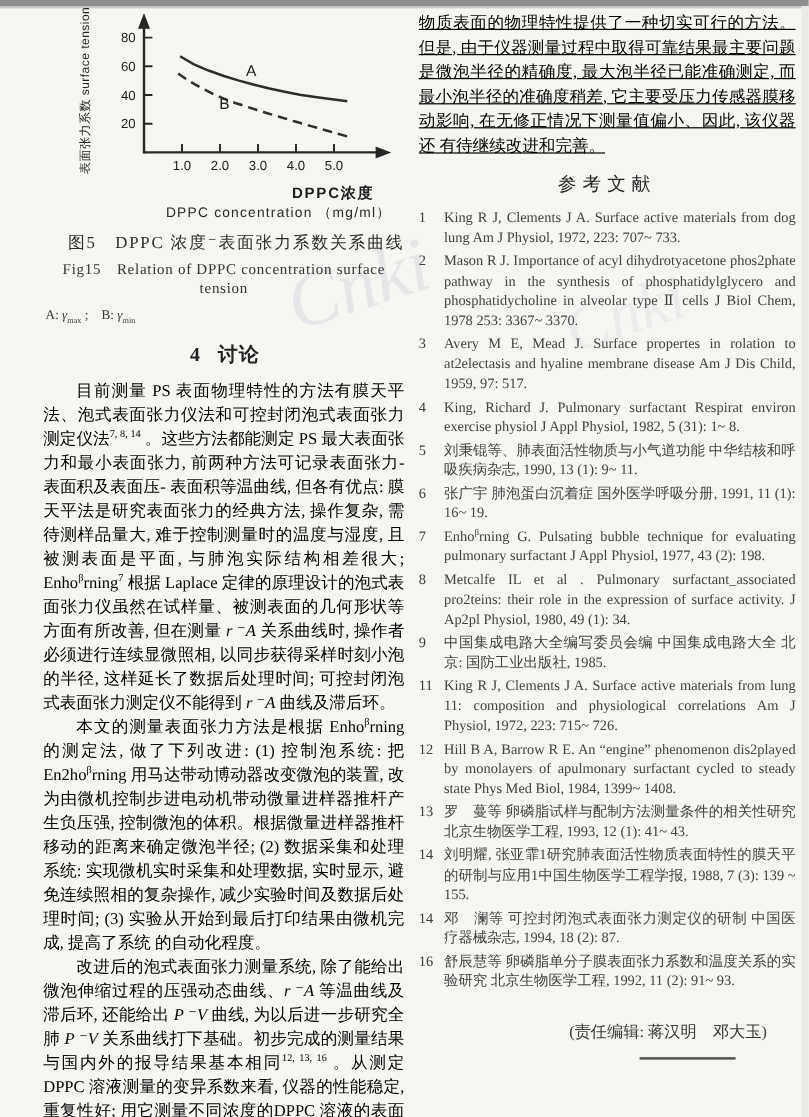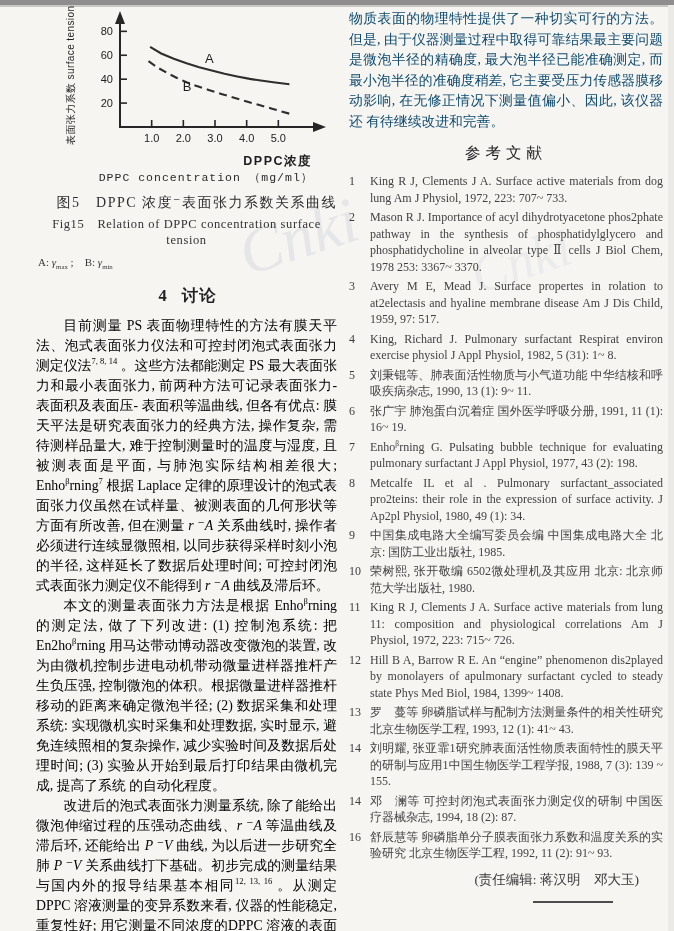--- a/index.html
+++ b/index.html
@@ -26,42 +26,42 @@
   .chart-area{position:relative;height:142px;}
   .chart-area svg{position:absolute;left:18px;top:0;}
   .ylab{
     position:absolute;left:8px;top:136px;transform-origin:0 0;transform:rotate(-90deg);
     font-size:10px;letter-spacing:0.4px;white-space:nowrap;color:#1f1f1f;
     font-family:"Liberation Sans","DejaVu Sans",sans-serif;
   }
   .xlab1{margin-top:2px;padding-left:46px;text-align:right;width:210px;
     font-size:12.5px;font-weight:bold;letter-spacing:1.5px;color:#1c1c1c;
     font-family:"Liberation Sans","DejaVu Sans",sans-serif;}
-  .xlab2{padding-left:30px;text-align:center;width:240px;font-size:11.5px;
+  .xlab2{padding-left:30px;text-align:right;width:240px;font-size:11.5px;
     letter-spacing:1px;color:#2a2a2a;
-    font-family:Liberation Mono, monospace;}
+    font-family:Liberation Sans, sans-serif;}
   .cap-cn{text-align:right;font-size:14px;letter-spacing:1.5px;margin-top:9px;color:#2e2e2e;}
   .cap-en{text-align:center;font-size:12.5px;letter-spacing:0.6px;margin-top:4px;color:#333;}
   .cap-note{font-size:11px;margin-top:7px;margin-left:2px;color:#3a3a3a;}
 
   
   .sec-h{font-size:16.5px;font-weight:bold;letter-spacing:1px;margin:15px 0 9px 2px;color:#222;text-align:center;}
   .sec-h .num{margin-right:14px;}
   .para{font-size:13.8px;line-height:20px;text-align:justify;text-indent:2em;
         margin:0;color:#000000;}
   sup{font-size:0.62em;line-height:0;vertical-align:super;}
   sub{font-size:0.62em;line-height:0;vertical-align:sub;}
 
   
-  .rpara{font-size:13.8px;line-height:20.5px;text-align:justify;margin:0;color:#0c4a6e;}
+  .rpara{font-size:13.8px;line-height:20.5px;text-align:justify;margin:0;color:#000000;text-decoration:underline;}
   .ref-h{text-align:center;font-size:15.5px;letter-spacing:5px;margin:11px 0 9px;color:#242424;}
   .ref-item{display:flex;margin-bottom:3px;}
   .ref-num{width:21px;flex:none;font-size:12px;color:#3d3d3d;padding-top:1px;}
   .ref-txt{flex:1;font-size:12px;line-height:16.5px;text-align:justify;color:#424242;}
-  .editor{text-align:right;padding-right:24px;font-size:13.5px;margin-top:9px;color:#383838;}
+  .editor{text-align:right;padding-right:24px;font-size:13.5px;margin-top:25px;color:#383838;}
   .end-rule{width:80px;height:2px;background:#4c4c4c;margin:12px 50px 0 auto;}
 </style>
 </head>
 <body>
 
 <div class="scan-top-edge"></div>
 <div class="scan-top-edge2"></div>
 <div class="scan-right-edge"></div>
 
 <div class="wm wm1">Cnki</div>
@@ -154,24 +154,20 @@
       </div>
       <div class="ref-item">
         <div class="ref-num">8</div>
         <div class="ref-txt">Metcalfe IL  et al .  Pulmonary surfactant_associated pro2teins:  their role in the expression of surface activity.  J Ap2pl Physiol,  1980,  49 (1):  34.</div>
       </div>
       <div class="ref-item">
         <div class="ref-num">9</div>
         <div class="ref-txt">中国集成电路大全编写委员会编  中国集成电路大全  北 京:  国防工业出版社, 1985.</div>
       </div>
       <div class="ref-item">
-        <div class="ref-num">10</div>
-        <div class="ref-txt">荣树熙, 张开敬编  6502微处理机及其应用  北京: 北京师范大学出版社,  1980.</div>
-      </div>
-      <div class="ref-item">
         <div class="ref-num">11</div>
         <div class="ref-txt">King R J,  Clements J A.  Surface active materials from lung  11:  composition and physiological correlations  Am J Physiol,  1972,  223:  715~ 726.</div>
       </div>
       <div class="ref-item">
         <div class="ref-num">12</div>
         <div class="ref-txt">Hill B A,  Barrow R E.  An “engine” phenomenon dis2played by monolayers of apulmonary surfactant cycled to steady state  Phys Med Biol,  1984,  1399~ 1408.</div>
       </div>
       <div class="ref-item">
         <div class="ref-num">13</div>
         <div class="ref-txt">罗　蔓等  卵磷脂试样与配制方法测量条件的相关性研究  北京生物医学工程,  1993,  12 (1):  41~ 43.</div>

